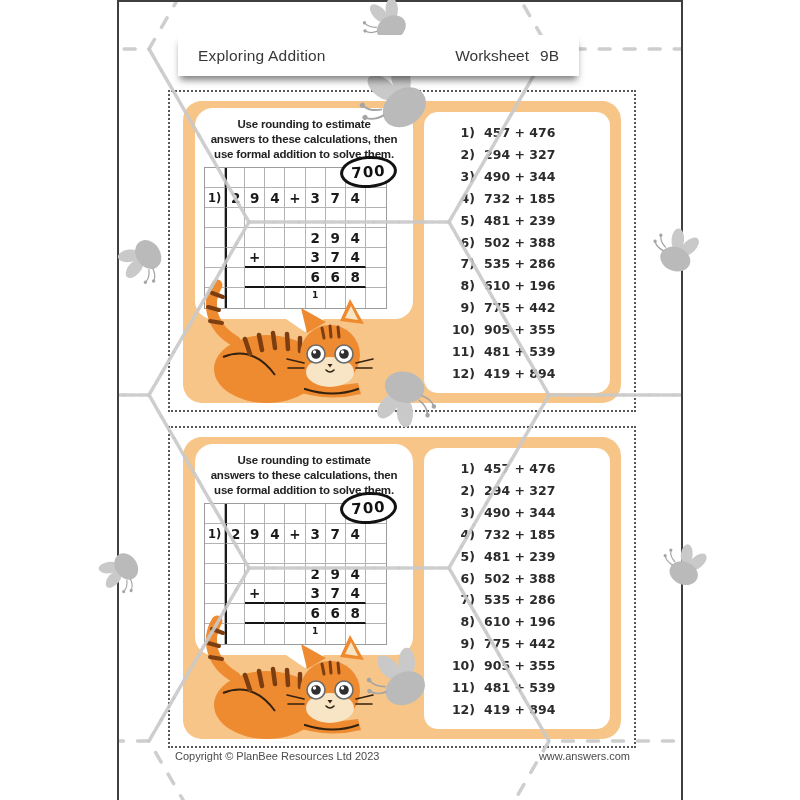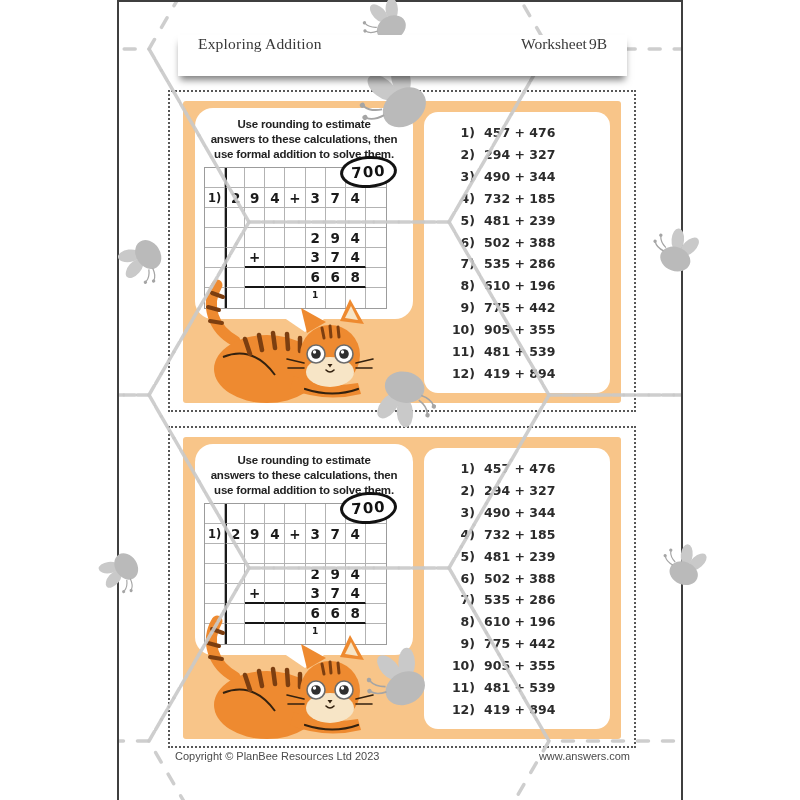--- a/index.html
+++ b/index.html
@@ -12,37 +12,37 @@
           background:#ffffff; border-left:2px solid #3f3f3f; border-right:2px solid #3f3f3f;
           border-top:2px solid #3f3f3f; }
 
   
   .hexwrap { position:absolute; inset:0; overflow:hidden; z-index:40; pointer-events:none; }
   .hexwrap svg { display:block; }
   .hexwrap path { fill:none; stroke:var(--hex-gray,#c9c9c9); stroke-width:3.5;
                   stroke-dasharray:11 14; stroke-linecap:round; opacity:.9; }
 
   
-  .header { position:absolute; left:59px; top:33px; width:449px; height:41px;
-            background:#ffffff; z-index:50; display:flex; 
+  .header { position:absolute; left:59px; top:33px; width:401px; height:41px;
+            background:#ffffff; z-index:50; display:flex; align-items:center;
             justify-content:space-between; padding:0 20px;
-            box-shadow:0 6px 7px -2px rgba(0,0,0,.5);font-family:Liberation Serif, serif; }
+            box-shadow:0 6px 7px -2px rgba(0,0,0,.5); }
   .h-title { font-size:15.5px; color:#383838; letter-spacing:.2px; }
-  .h-right { display:flex; gap:2px; font-size:15.5px; color:#383838; }
+  .h-right { display:flex; gap:11px; font-size:15.5px; color:#383838; }
 
   
   .footer { position:absolute; left:56px; top:748px; width:455px; z-index:50;
             display:flex; justify-content:space-between; font-size:11px; color:#4a4a4a; }
 
   
   .cutline { position:absolute; left:49px; width:468px; height:322px;
              border:2px dotted #575757; z-index:10; }
   .cutline.p0 { top:88px; } .cutline.p1 { top:424px; }
   .panel { position:absolute; left:13px; top:9px; width:438px; height:302px;
-           background:var(--panel-orange,#f8c589); border-radius:3px; }
+           background:var(--panel-orange,#f8c589); border-radius:19px; }
 
   
   .bubble { position:absolute; left:12px; top:7px; width:218px; height:211px;
             background:#fff; border-radius:18px; }
   .notch { position:absolute; left:88px; bottom:-13px; width:0; height:0;
            border-left:22px solid transparent; border-right:22px solid transparent;
            border-top:15px solid #ffffff; }
   .instr { margin-top:9px; text-align:center; font-weight:700; font-size:11.5px;
            line-height:1.32; letter-spacing:-.2px; color:#222; white-space:nowrap; }
 

